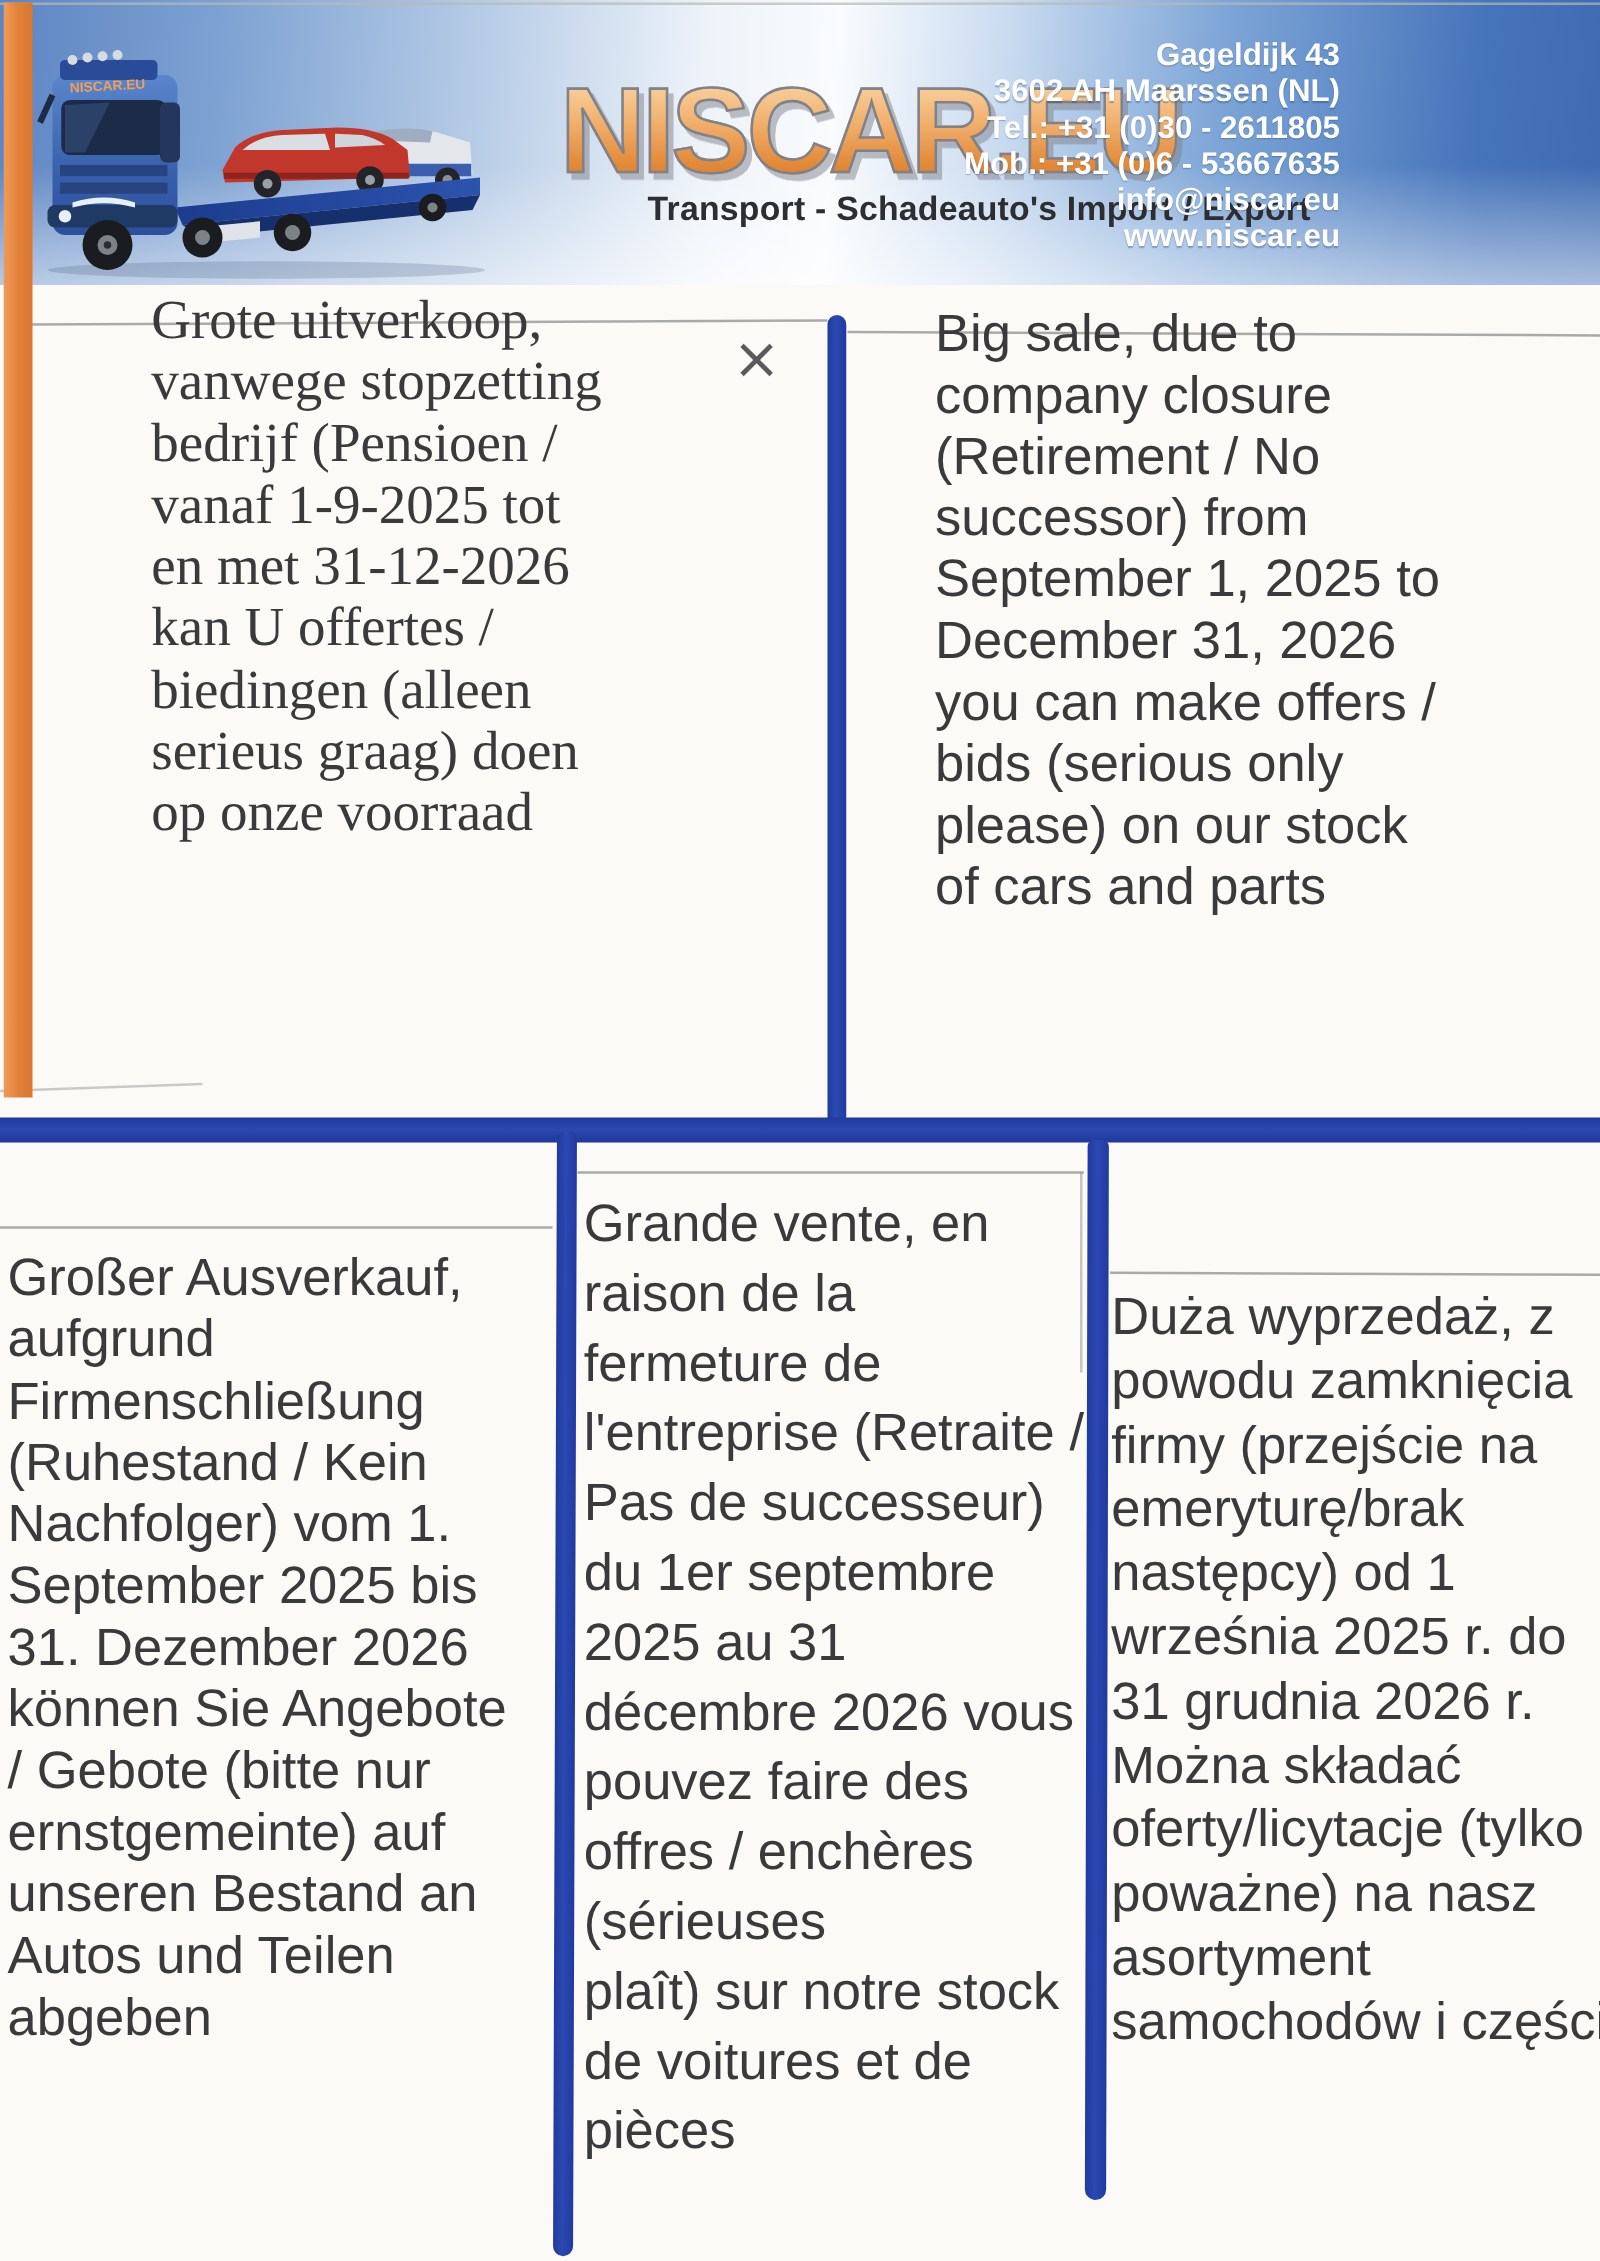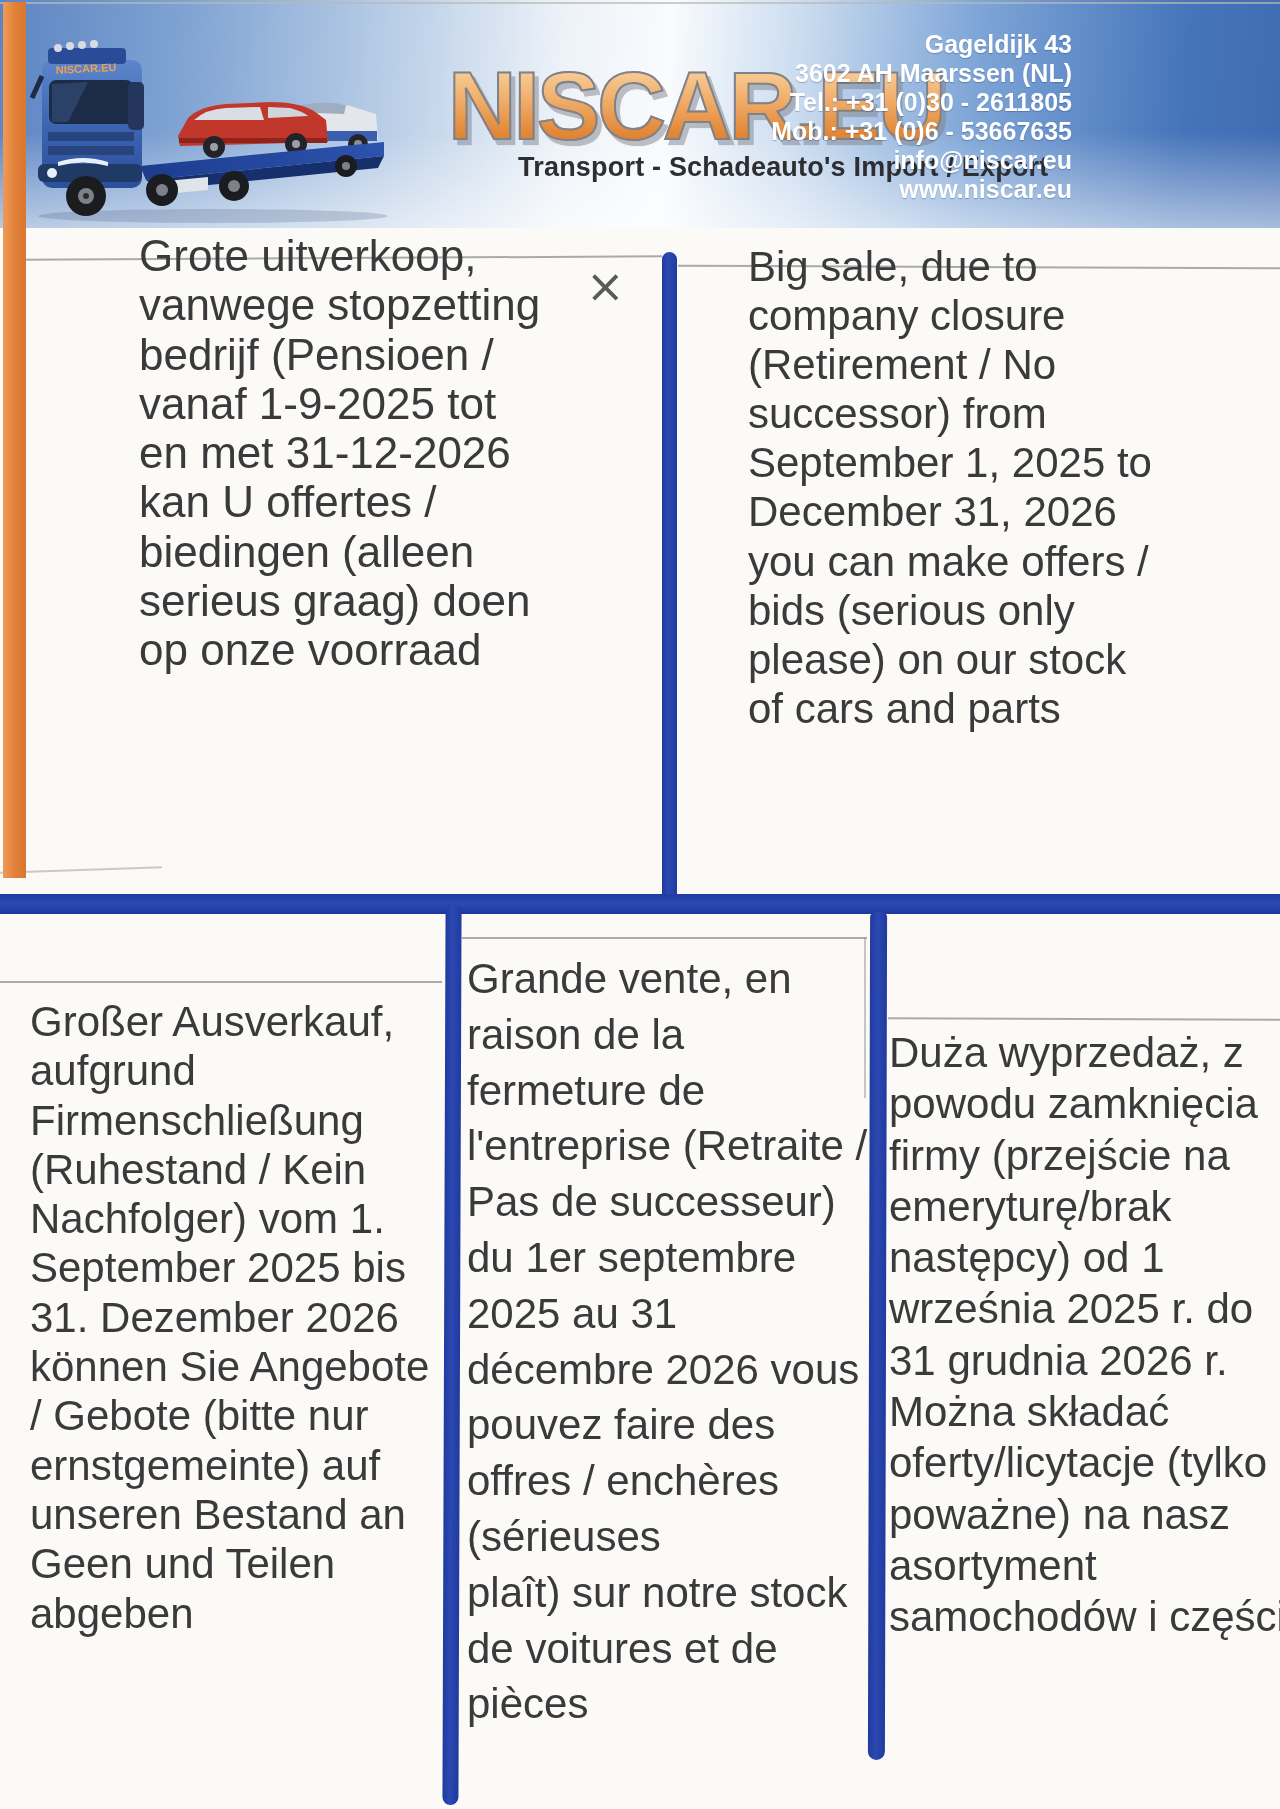--- a/index.html
+++ b/index.html
@@ -32,23 +32,23 @@
   
   #truck{position:absolute;left:28px;top:14px;width:366px;height:212px;z-index:3;}
   
   .card-line{position:absolute;background:#8f8f8f;opacity:.75;}
   
   .marker{position:absolute;background:linear-gradient(to right,#203a9e,#2c49b2 45%,#203a9e);z-index:6;}
   .marker.h{background:linear-gradient(to bottom,#203a9e,#2c49b2 50%,#1e389a);}
   
   .tblock{position:absolute;color:#3a3a3c;z-index:2;}
   .tblock .line{white-space:nowrap;}
-  #block-dutch  {left:139px;top:231px;font-size:44px;line-height:49.3px;}
+  #block-dutch  {left:121px;top:231px;font-size:44px;line-height:49.3px;font-family:Liberation Serif, serif;}
   #block-english{left:748px;top:242px;font-size:42px;line-height:49.1px;}
-  #block-german {left:6px;  top:997px;font-size:42px;line-height:49.3px;margin-left:24px;}
+  #block-german {left:6px;  top:997px;font-size:42px;line-height:49.3px;}
   #block-french {left:467px;top:951px;font-size:42px;line-height:55.8px;}
   #block-polish {left:889px;top:1027px;font-size:42px;line-height:51.3px;}
   
   #close-btn{position:absolute;left:586px;top:266px;z-index:7;
     font-size:46px;line-height:40px;color:#5a5a5c;cursor:pointer;
     font-family:"DejaVu Sans",sans-serif;}
 </style>
 </head>
 <body>
 
@@ -185,21 +185,21 @@
       <div class="line">aufgrund</div>
       <div class="line">Firmenschließung</div>
       <div class="line">(Ruhestand / Kein</div>
       <div class="line">Nachfolger) vom 1.</div>
       <div class="line">September 2025 bis</div>
       <div class="line">31. Dezember 2026</div>
       <div class="line">können Sie Angebote</div>
       <div class="line">/ Gebote (bitte nur</div>
       <div class="line">ernstgemeinte) auf</div>
       <div class="line">unseren Bestand an</div>
-      <div class="line">Geen und Teilen</div>
+      <div class="line">Autos und Teilen</div>
       <div class="line">abgeben</div>
     </div>
   <div id="block-french" class="tblock">
       <div class="line">Grande vente, en</div>
       <div class="line">raison de la</div>
       <div class="line">fermeture de</div>
       <div class="line">l'entreprise (Retraite /</div>
       <div class="line">Pas de successeur)</div>
       <div class="line">du 1er septembre</div>
       <div class="line">2025 au 31</div>

